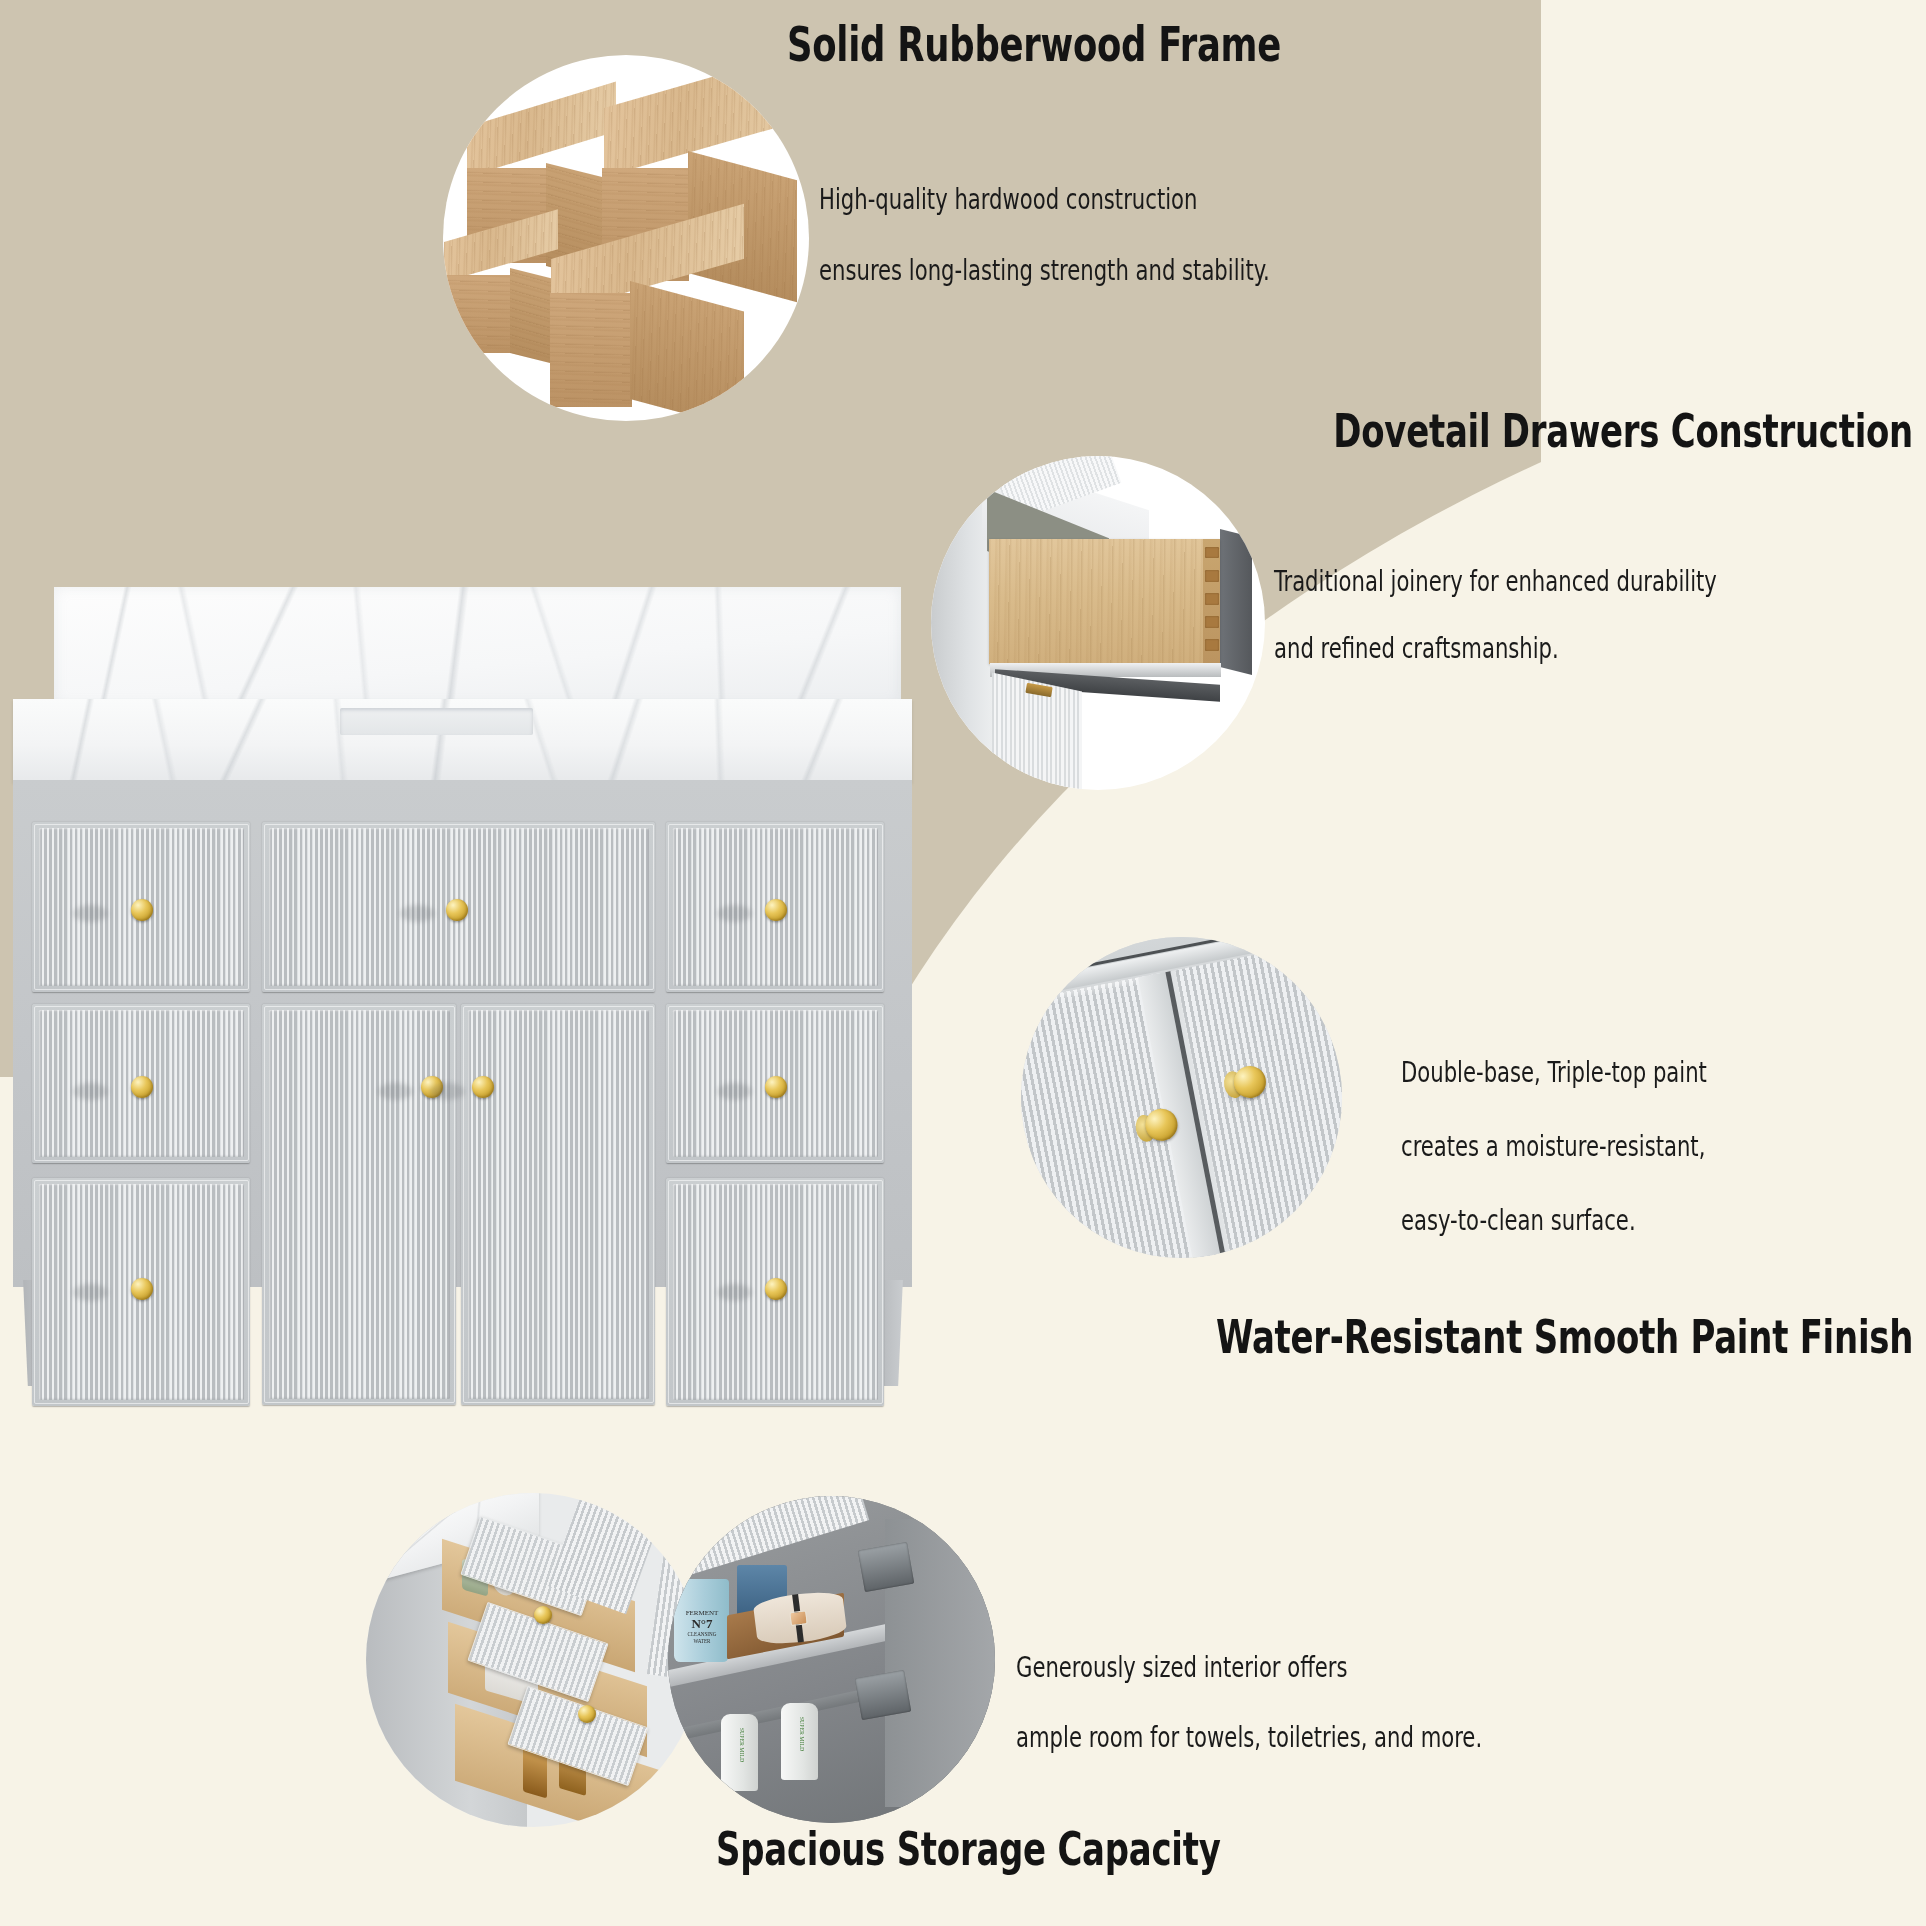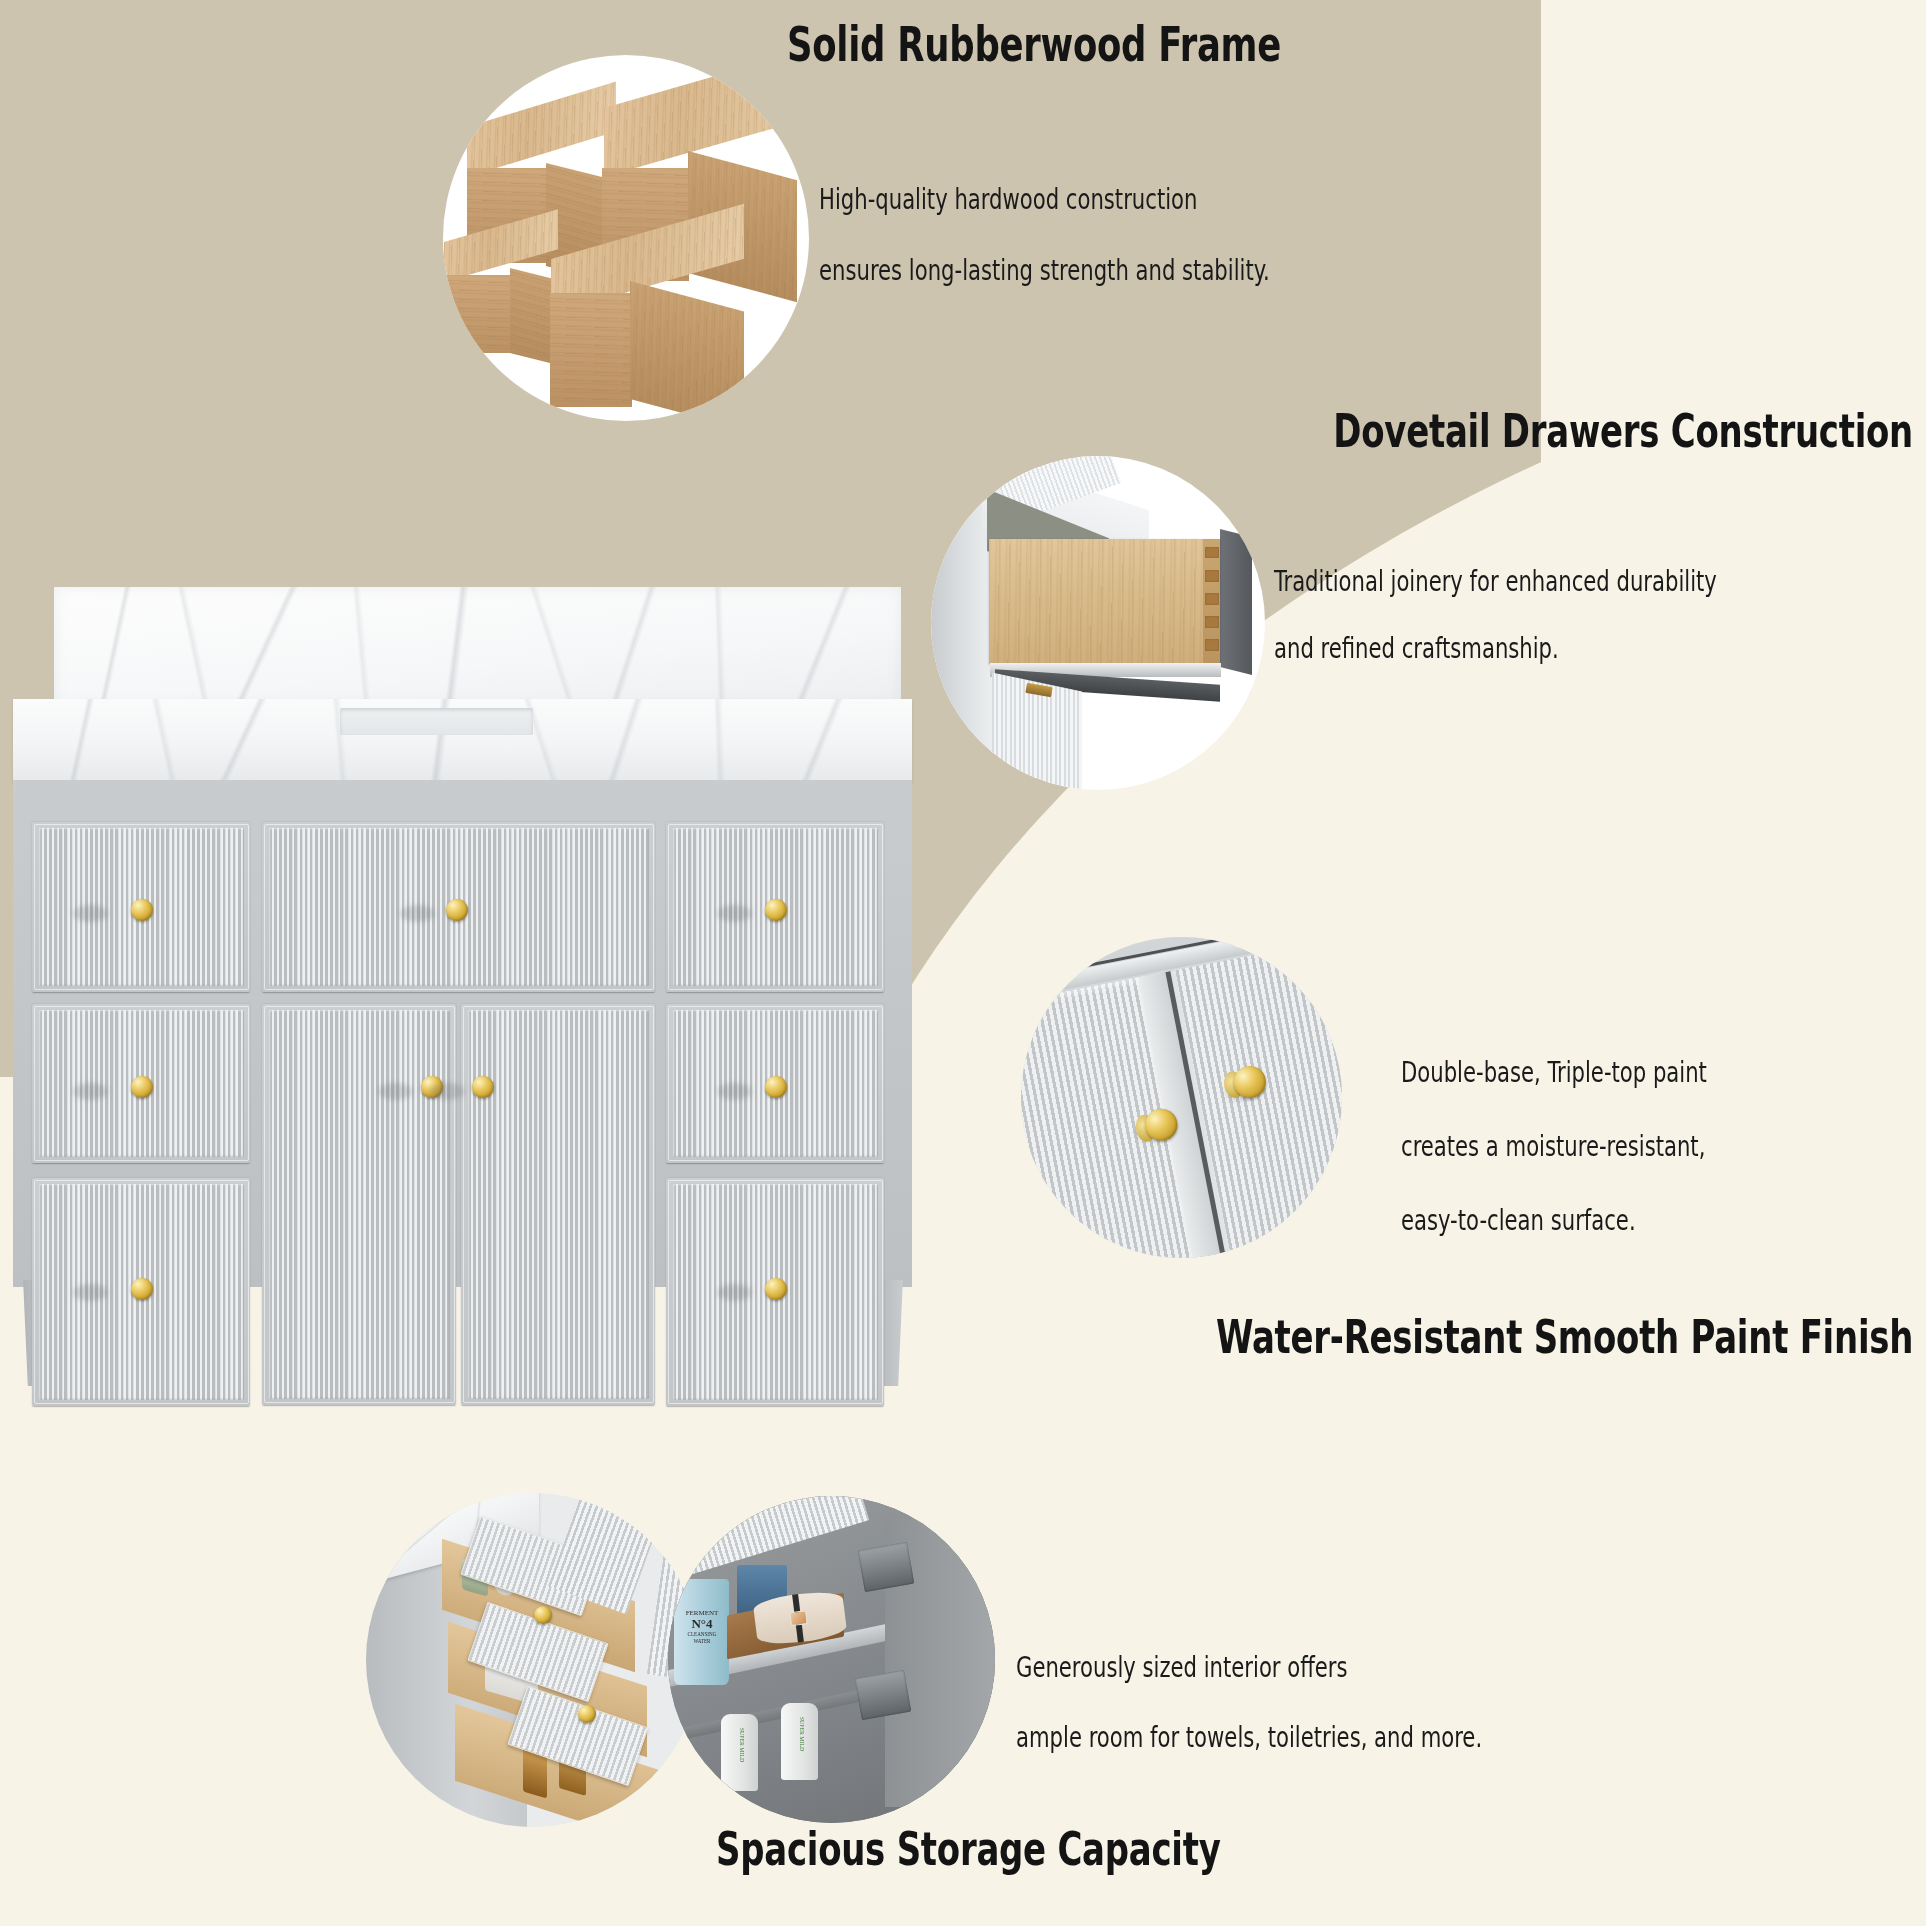--- a/index.html
+++ b/index.html
@@ -355,24 +355,24 @@
   <div class="sb-doorflute" style="left:196px; top:14px; width:83px; height:96px; transform:rotate(20deg);"></div>
   <div class="sb-doorflute" style="left:290px; top:50px; width:49px; height:135px; transform:rotate(8deg);"></div>
 </div>
 
 <div class="photo-circle" id="storage-circle-b">
   <div class="sb-interior"></div>
   <div class="sb-doorflute" style="left:-6.4px; top:0px; width:205px; height:64px; transform:rotate(-17deg) translateY(-9px);"></div>
   <div class="sb-shelf" style="left:-6.4px; top:151px; width:231px; height:16.7px; transform:skewY(-12deg);"></div>
   <div class="sb-shelf" style="left:-6.4px; top:212px; width:225px; height:11.6px; transform:skewY(-12deg); background:linear-gradient(180deg,#8a8e91,#74787b);"></div>
 
-  <div class="sb-jar" style="left:6.4px; top:83px; width:55px; height:106px;">
+  <div class="sb-jar" style="left:6.4px; top:83px; width:55px; height:83px;">
     <div class="micro" style="position:absolute; left:5.1px; top:31px; width:45px; text-align:center; line-height:1.05;">
       <span>FERMENT</span><br>
-      <b style="font-size:13px;">N°4</b><br>
+      <b style="font-size:13px;">N°7</b><br>
       <span style="font-size:5.1px;">CLEANSING WATER</span>
     </div>
   </div>
   <div class="sb-bluebox" style="left:69px; top:69px; width:50px; height:51px;"></div>
   <div class="sb-tray" style="left:59px; top:108px; width:117px; height:44px; transform:skewY(-11deg);"></div>
   <div class="sb-towel" style="left:87px; top:98px; width:90px; height:48px; transform:rotate(-7deg);">
     <div style="position:absolute; left:40px; top:0; width:5.8px; height:100%; background:#2c2c2c;"></div>
     <div style="position:absolute; left:35px; top:16.7px; width:16.7px; height:14px; border-radius:2.6px; background:linear-gradient(135deg,#f0c9a0,#c98f57); border:1.3px solid #e9e2d4;"></div>
   </div>
   <div class="sb-bottle" style="left:53px; top:218px; width:37px; height:77px;">

